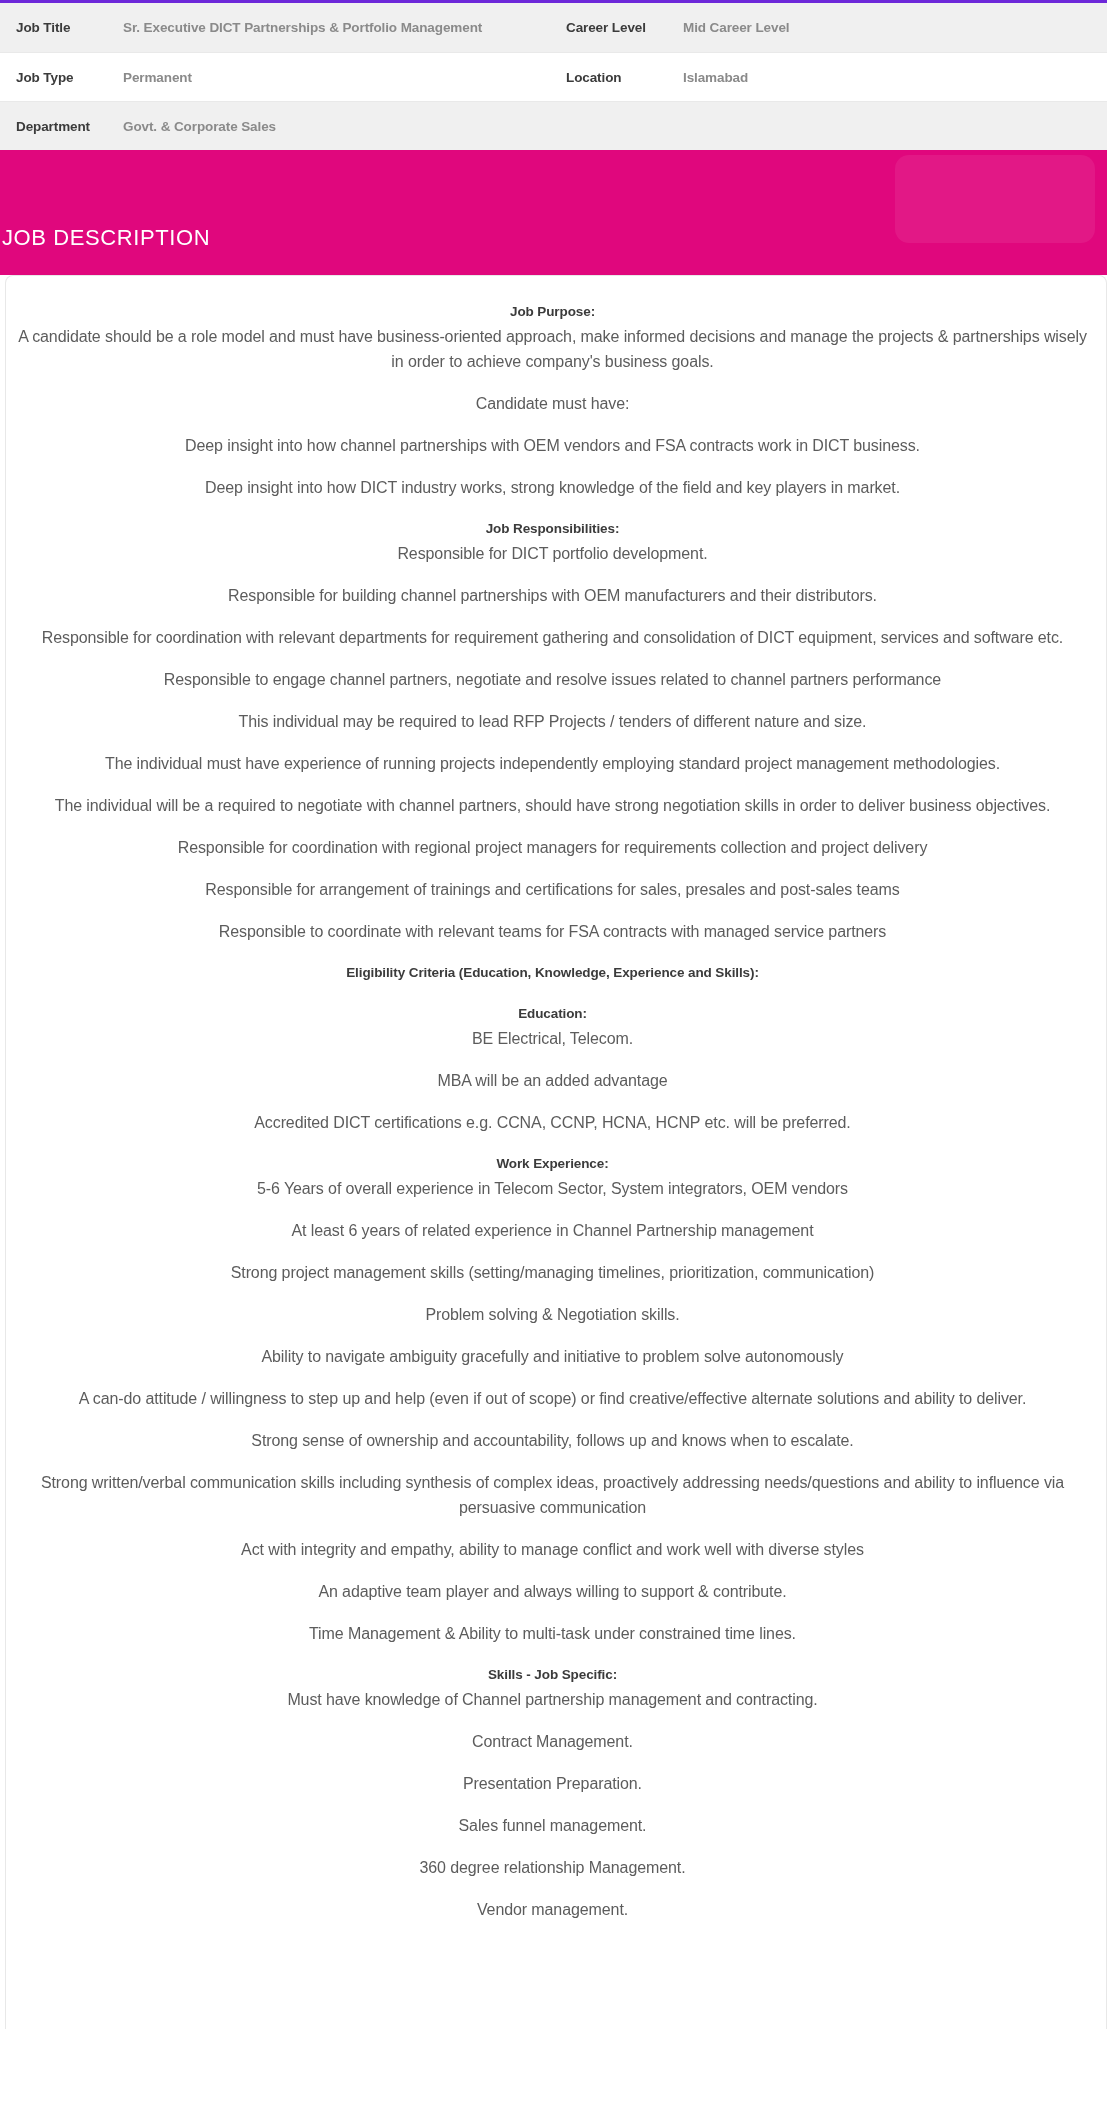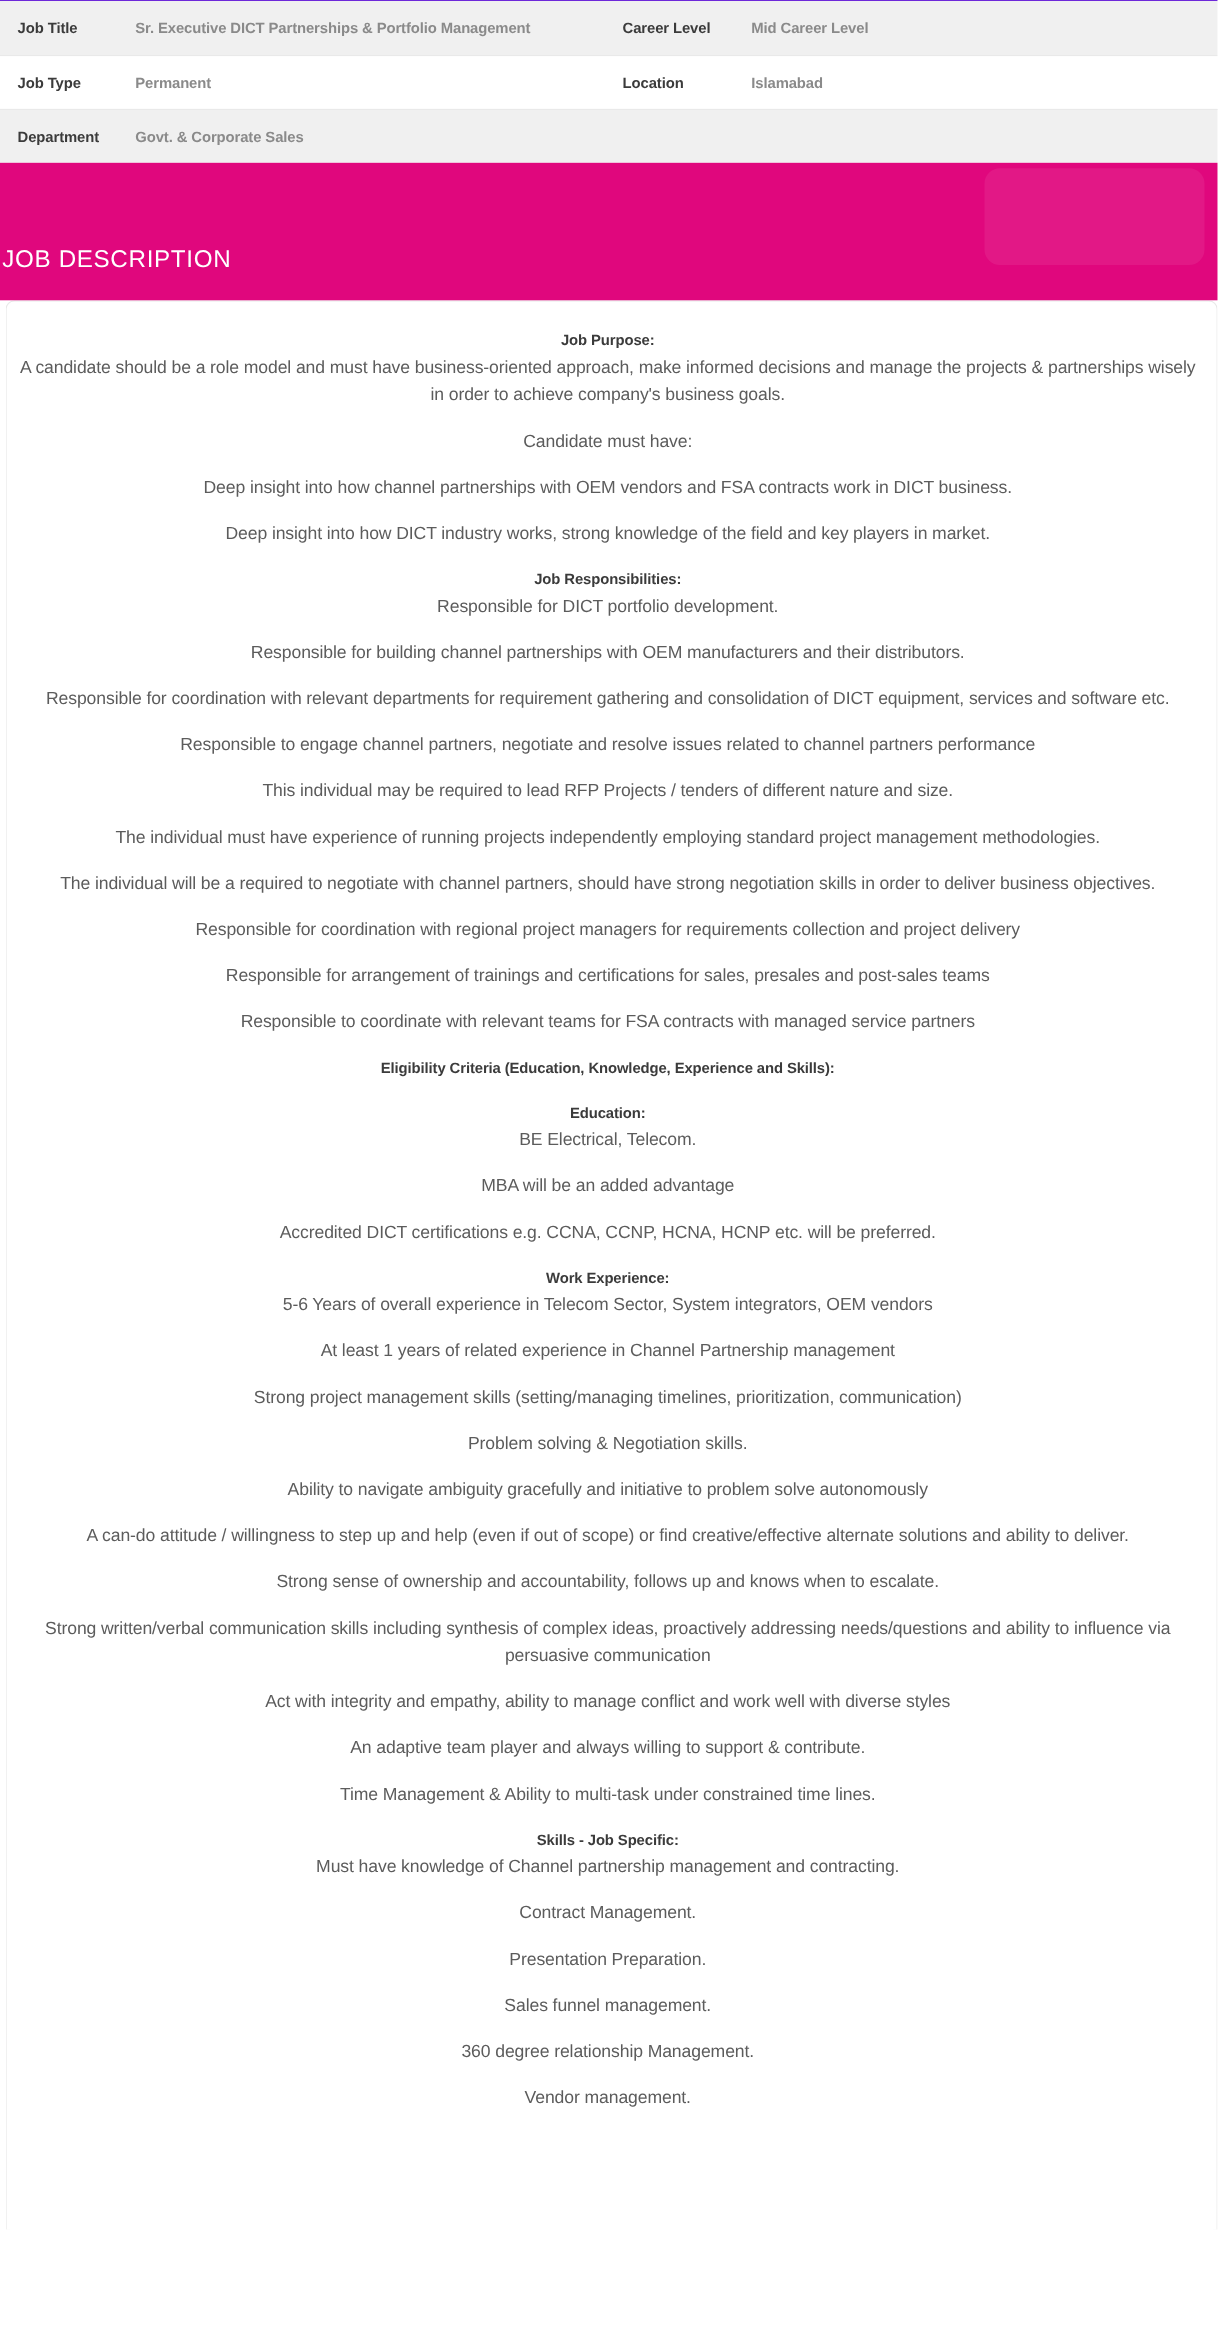--- a/index.html
+++ b/index.html
@@ -2,21 +2,21 @@
 <html><head>
 <meta charset="utf-8">
 <style>
   * { margin: 0; padding: 0; box-sizing: border-box; }
   html, body {
     width: 1107px; height: 2115px; overflow: hidden;
     background: #ffffff;
     font-family: "Liberation Sans", sans-serif;
   }
   
-  .meta-table { width: 100%; border-top: 1px solid #6d28d9; }
+  .meta-table { width: 100%; border-top: 3px solid #6d28d9; }
   .meta-row {
     display: grid;
     grid-template-columns: 107px 443px 117px auto;
     align-items: center;
     min-height: 49px;
     padding-left: 16px;
     background: #ffffff;
   }
   .meta-row.alt { background: #f0f0f0; }
   .meta-row + .meta-row { border-top: 1px solid #e9e9e9; }
@@ -155,21 +155,21 @@
         <p>MBA will be an added advantage</p>
       </div>
       <div class="block">
         <p>Accredited DICT certifications e.g. CCNA, CCNP, HCNA, HCNP etc. will be preferred.</p>
       </div>
       <div class="block">
         <div class="bheading">Work Experience:</div>
         <p>5-6 Years of overall experience in Telecom Sector, System integrators, OEM vendors</p>
       </div>
       <div class="block">
-        <p>At least 1 years of related experience in Channel Partnership management</p>
+        <p>At least 6 years of related experience in Channel Partnership management</p>
       </div>
       <div class="block">
         <p>Strong project management skills (setting/managing timelines, prioritization, communication)</p>
       </div>
       <div class="block">
         <p>Problem solving &amp; Negotiation skills.</p>
       </div>
       <div class="block">
         <p>Ability to navigate ambiguity gracefully and initiative to problem solve autonomously</p>
       </div>

